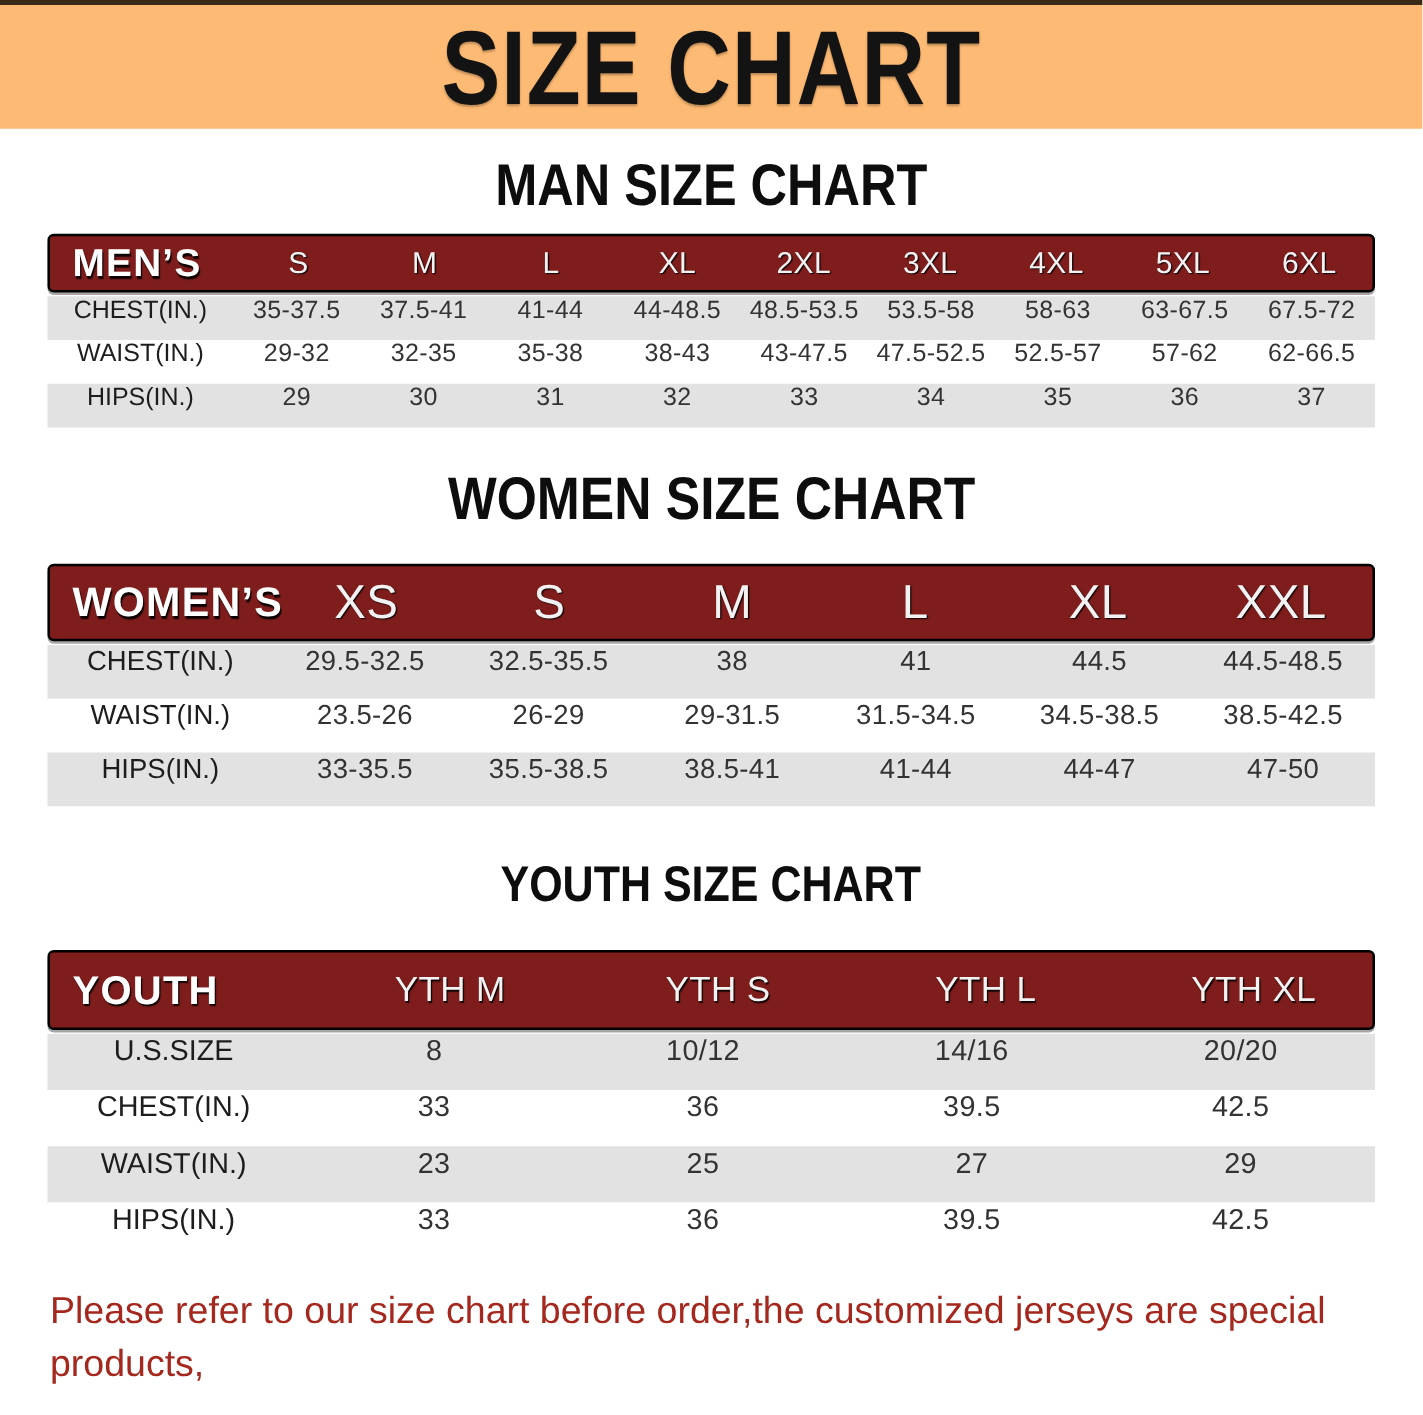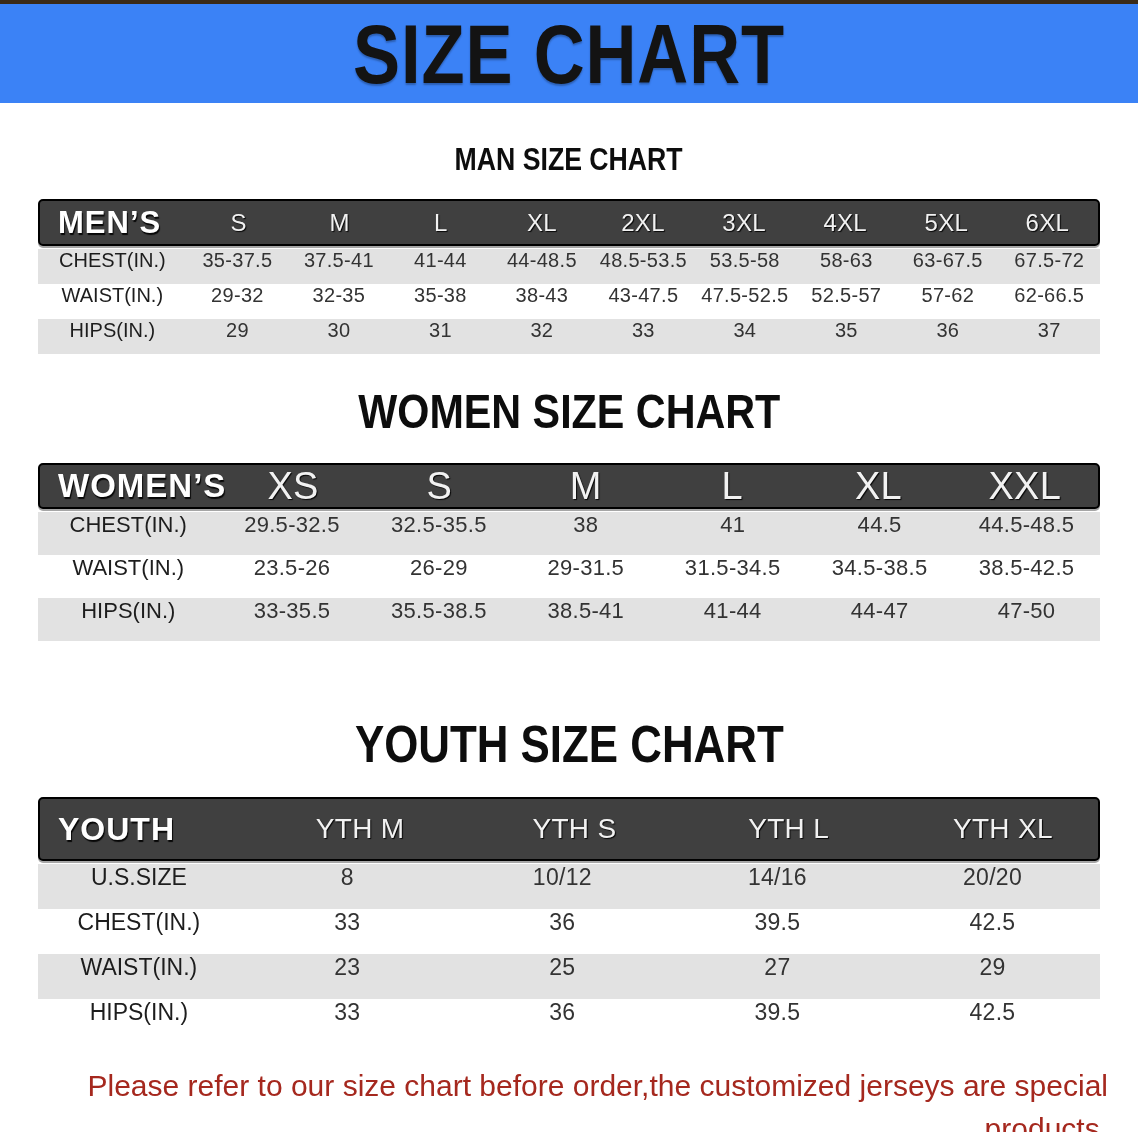--- a/index.html
+++ b/index.html
@@ -2,45 +2,45 @@
 <html><head>
 <meta charset="utf-8">
 <style>
   * { box-sizing: border-box; margin: 0; padding: 0; }
   html, body { width: 1138px; height: 1132px; background: #ffffff; overflow: hidden; }
   body { font-family: "Liberation Sans", sans-serif; }
 
   
   .banner {
     height: 103px;
-    background: #3b82f6;
+    background: #fdba74;
     border-top: 4px solid #3a2a18;
     display: flex; align-items: center; justify-content: center;
   }
   .banner-title {
     display: inline-block;
     font-size: 84px; font-weight: bold; color: #131313;
     letter-spacing: 1px; line-height: 1;
     transform: scaleX(0.84);
     text-shadow: 0 2px 2px rgba(0,0,0,0.28);
     white-space: nowrap;
   }
 
   
   h2 { text-align: center; font-weight: bold; color: #0d0d0d; }
   h2 .cond { display: inline-block; transform: scaleX(0.86); white-space: nowrap; letter-spacing: 0; }
-  #sec-man   h2 { font-size: 31px; line-height: 50px; margin: 32px 0 14px; }
+  #sec-man   h2 { font-size: 47px; line-height: 50px; margin: 20px 0 14px; }
   #sec-women h2 { font-size: 48px; line-height: 50px; margin: 33px 0 26px; }
-  #sec-youth h2 { font-size: 51px; line-height: 50px; margin: 79px 0 27px; }
+  #sec-youth h2 { font-size: 40px; line-height: 50px; margin: 38px 0 27px; }
 
   
   .tbl { width: 1062px; margin: 0 auto; }
   .thead {
     display: flex; align-items: center;
-    background: #404040;
+    background: #7f1d1d;
     border: 2px solid #000;
     border-radius: 5px;
     box-shadow: 0 2px 0 rgba(0,0,0,0.35);
     margin-bottom: 3px;
   }
   .trow { display: flex; align-items: flex-start; }
   .trow:nth-child(even) { background: #e2e2e2; }
   .trow:nth-child(odd)  { background: #ffffff; }
 
   .tlabel { text-align: center; color: #1d1d1d; }
@@ -51,41 +51,40 @@
 
   
   .tbl-men .thead { height: 47px; }
   .tbl-men .trow  { height: 35px; }
   .tbl-men .tlabel { width: 14%; font-size: 20px; }
   .tbl-men .thl { font-size: 31px; }
   .tbl-men .thc { font-size: 24px; }
   .tbl-men .trow .tcell, .tbl-men .trow .tlabel { font-size: 20px; }
 
   
-  .tbl-women .thead { height: 46px; }
+  .tbl-women .thead { height: 62px; }
   .tbl-women .trow  { height: 43px; }
   .tbl-women .tlabel { width: 17%; font-size: 22px; }
   .tbl-women .thl { font-size: 33px; }
   .tbl-women .thc { font-size: 38px; }
   .tbl-women .trow .tcell, .tbl-women .trow .tlabel { font-size: 22px; }
 
   
   .tbl-youth .thead { height: 64px; gap: 24px; }
   .tbl-youth .trow  { height: 45px; }
   .tbl-youth .tlabel { width: 19%; font-size: 23px; }
   .tbl-youth .thl { font-size: 32px; }
   .tbl-youth .thc { font-size: 28px; }
   .tbl-youth .trow .tcell, .tbl-youth .trow .tlabel { font-size: 23px; }
 
   
   .disclaimer {
     margin: 20px 30px 0 40px;
     font-size: 30px; line-height: 43px;
     color: #A5281E;
-    text-align: right;
   }
 </style>
 </head>
 <body>
 
 <div class="banner">
   <span class="banner-title">SIZE CHART</span>
 </div>
 
 <div id="sec-man" class="section">

